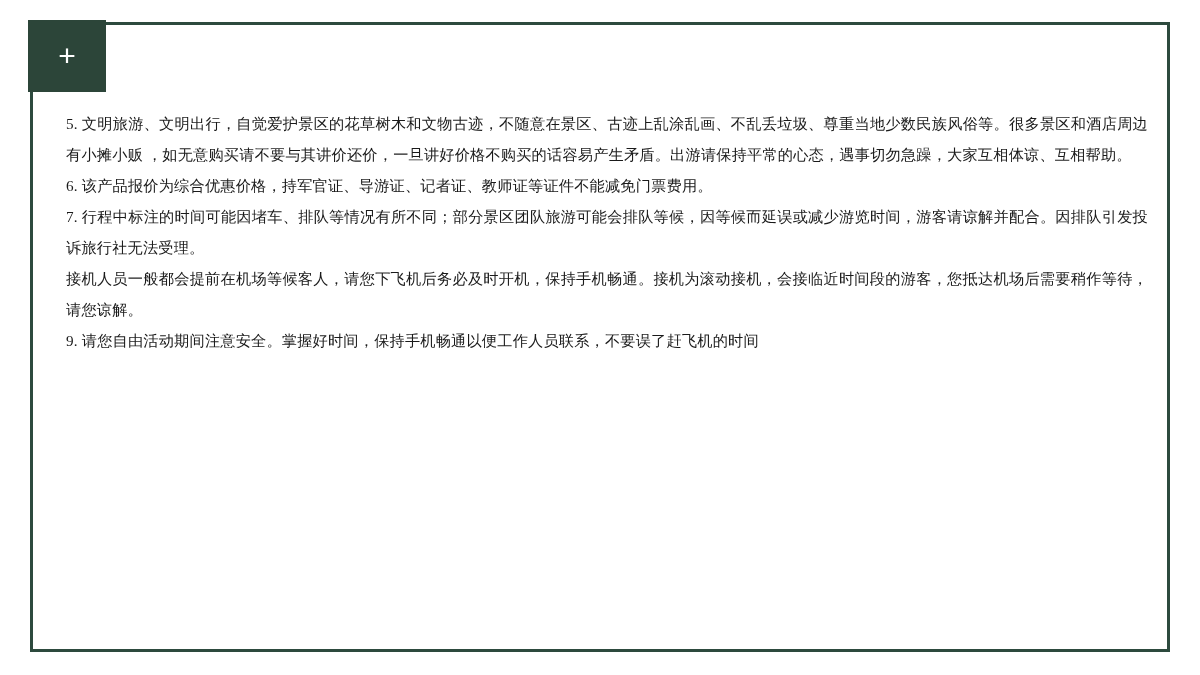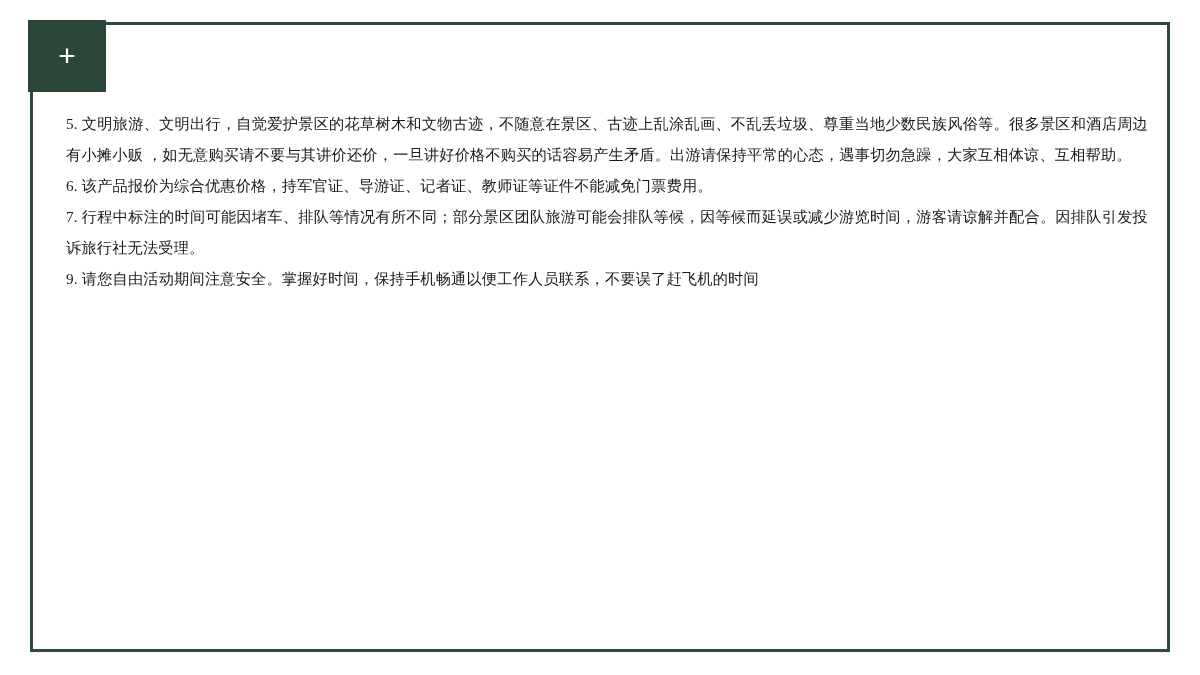--- a/index.html
+++ b/index.html
@@ -83,16 +83,17 @@
 
   <div class="frame"></div>
 
   <div class="corner-block"></div>
   <div class="plus-icon">+</div>
 
   <div class="content">
     <p class="para">5. 文明旅游、文明出行，自觉爱护景区的花草树木和文物古迹，不随意在景区、古迹上乱涂乱画、不乱丢垃圾、尊重当地少数民族风俗等。很多景区和酒店周边有小摊小贩 ，如无意购买请不要与其讲价还价，一旦讲好价格不购买的话容易产生矛盾。出游请保持平常的心态，遇事切勿急躁，大家互相体谅、互相帮助。</p>
     <p class="para">6. 该产品报价为综合优惠价格，持军官证、导游证、记者证、教师证等证件不能减免门票费用。</p>
     <p class="para">7. 行程中标注的时间可能因堵车、排队等情况有所不同；部分景区团队旅游可能会排队等候，因等候而延误或减少游览时间，游客请谅解并配合。因排队引发投诉旅行社无法受理。</p>
+    <p class="para">接机人员一般都会提前在机场等候客人，请您下飞机后务必及时开机，保持手机畅通。接机为滚动接机，会接临近时间段的游客，您抵达机场后需要稍作等待，请您谅解。</p>
     <p class="para">9. 请您自由活动期间注意安全。掌握好时间，保持手机畅通以便工作人员联系，不要误了赶飞机的时间</p>
   </div>
 
 </div>
 
 </body></html>

